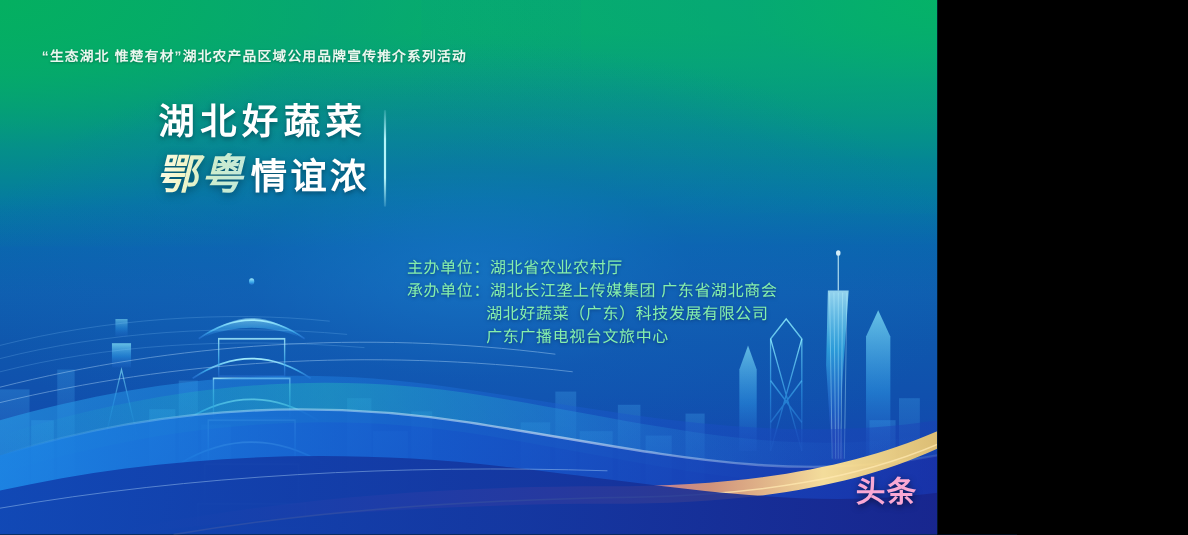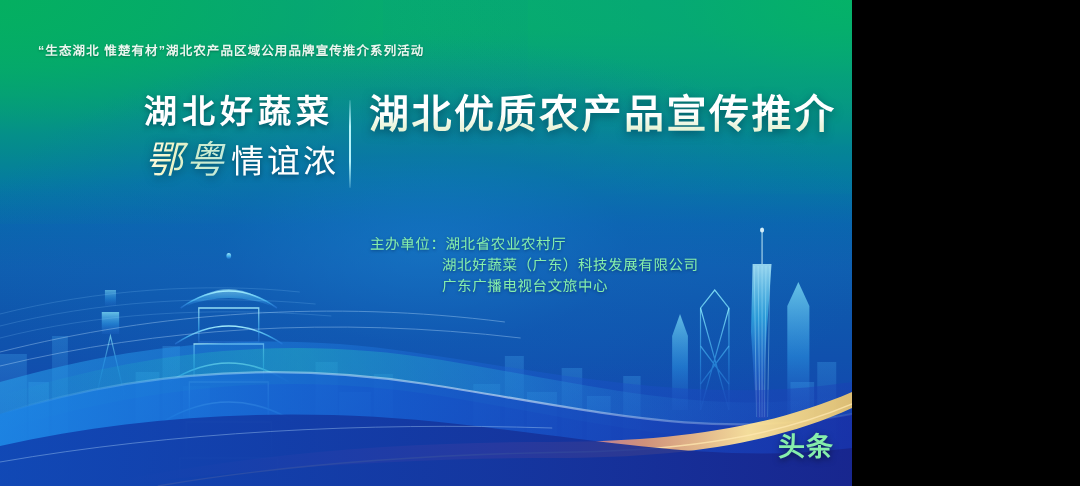--- a/index.html
+++ b/index.html
@@ -86,24 +86,23 @@
   }
   .lt-row1{
     font-family:"Liberation Serif","DejaVu Serif",serif;
     font-size:33px;font-weight:bold;letter-spacing:5px;
     color:#ffffff;line-height:1.25;
     text-shadow:0 2px 5px rgba(0,40,60,.55);
     white-space:nowrap;
   }
   .lt-row2{
     font-family:"Liberation Serif","DejaVu Serif",serif;
-    font-size:33px;font-weight:normal;letter-spacing:3px;
+    font-size:33px;font-weight:bold;letter-spacing:3px;
     line-height:1.35;white-space:nowrap;
     margin-top:2px;
-    text-align:right;
   }
   .lt-hl{
     font-style:italic;font-size:38px;
     background:linear-gradient(100deg,#fdfcf0 0%,#f4f6c8 28%,#cdeccd 58%,#bfe9de 100%);
     -webkit-background-clip:text;background-clip:text;
     color:transparent;-webkit-text-fill-color:transparent;
     filter:drop-shadow(0 2px 4px rgba(0,45,70,.6));
     padding-right:4px;
   }
   .lt-rest{
@@ -138,21 +137,21 @@
     text-shadow:0 1px 3px rgba(0,35,80,.6);
     white-space:nowrap;
   }
   .org-row{display:block;}
   .org-indent{padding-left:72px;}
 
   
   .watermark{
     position:absolute;right:18px;bottom:22px;
     font-size:27px;font-weight:bold;letter-spacing:1px;
-    color:#86efac;
+    color:#f9a8d4;
     text-shadow:0 2px 6px rgba(0,0,0,.55);
     display:flex;align-items:flex-start;gap:7px;
     white-space:nowrap;
   }
 </style>
 </head>
 <body>
 
 <div id="poster">
 
@@ -354,26 +353,26 @@
   <div class="title-wrap">
 
     <div class="left-title">
       <div class="lt-row1">湖北好蔬菜</div>
       <div class="lt-row2"><span class="lt-hl">鄂粤</span><span class="lt-rest">情谊浓</span></div>
     </div>
 
     <div class="divider"></div>
 
     <div class="main-title">
-      <div class="mt-line">湖北优质农产品宣传推介</div>
     </div>
   </div>
 
   <div class="org">
     <span class="org-row">主办单位：湖北省农业农村厅</span>
+    <span class="org-row">承办单位：湖北长江垄上传媒集团  广东省湖北商会</span>
     <span class="org-row org-indent">湖北好蔬菜（广东）科技发展有限公司</span>
     <span class="org-row org-indent">广东广播电视台文旅中心</span>
   </div>
 
   <div class="watermark">
     <span>头条</span>
   </div>
 
 </div>
 

